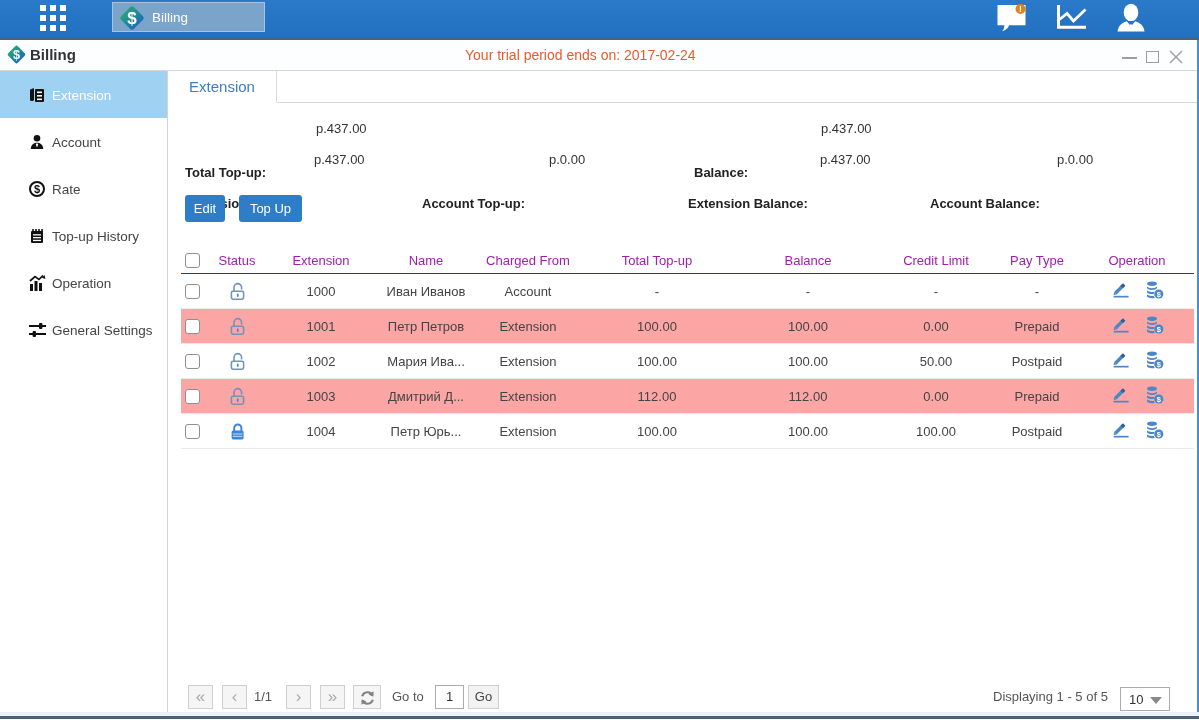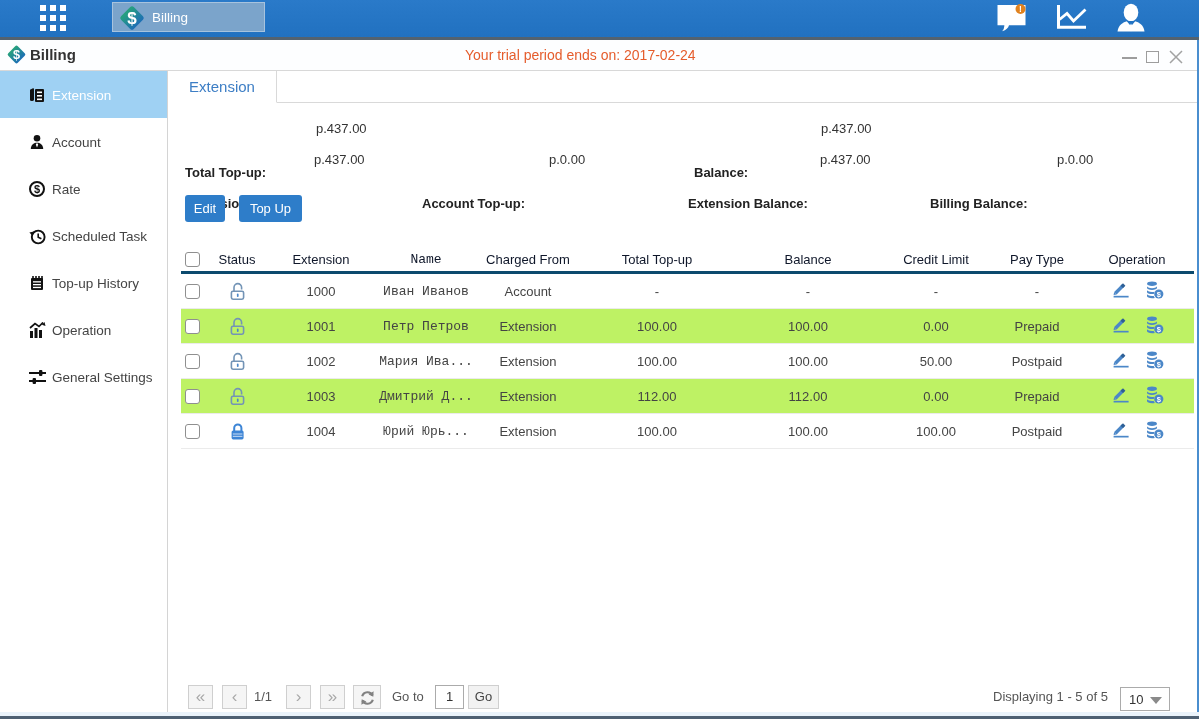--- a/index.html
+++ b/index.html
@@ -46,25 +46,25 @@
 
 .lab { position:absolute; font-size:13px; font-weight:bold; color:#222; white-space:nowrap;margin-top:44px; }
 .val { position:absolute; font-size:13px; color:#333; white-space:nowrap; }
 
 .btn { position:absolute; height:27px; background:#2e7dc9; color:#fff; border:none;
   border-radius:3px; font-size:13px; font-family:"Liberation Sans",sans-serif; text-align:center; line-height:27px; }
 
 
 #tbl { position:absolute; left:13px; top:176px; width:1013px; }
 .trow { display:flex; align-items:center; height:35px; font-size:13px; color:#444; }
-.thead { height:27px; color:#0f172a; border-bottom:3px solid #0c4a6e;justify-content:center; }
+.thead { height:27px; color:#a21caf; border-bottom:1px solid #0c4a6e;justify-content:center; }
 .trow > div { text-align:center; }
-.c1{width:23px;} .c2{width:66px;} .c3{width:102px;} .c4{width:108px;font-family:Liberation Mono, monospace;} .c5{width:96px;}
+.c1{width:23px;} .c2{width:66px;} .c3{width:102px;} .c4{width:108px;} .c5{width:96px;}
 .c6{width:162px;} .c7{width:140px;} .c8{width:116px;} .c9{width:86px;} .c10{width:114px;}
-.r-even { background:#bef264; }
+.r-even { background:#fca5a5; }
 .trow.body { border-bottom:1px solid #ebebeb; }
 .cbx { display:inline-block; width:15px; height:15px; border:1px solid #8f8f8f;
   border-radius:3px; background:#fff; vertical-align:middle; }
 
 
 #footer { position:absolute; left:0; top:614px; width:1031px; height:32px; }
 .pbtn { position:absolute; top:0; width:25px; height:24px; background:#f5f5f5;
   border:1px solid #cfcfcf; color:#a8a8a8; text-align:center; line-height:21px; font-size:17px; }
 .ptext { position:absolute; font-size:13px; color:#555; top:4px; }
 #goinput { position:absolute; left:267px; top:0; width:29px; height:24px;
@@ -173,28 +173,20 @@
       <span class="mtext">Account</span>
     </div>
     <div class="mitem">
       <svg class="micon" width="16" height="16" viewBox="0 0 16 16">
         <circle cx="8" cy="8" r="7" fill="none" stroke="#111" stroke-width="2"></circle>
         <text x="8" y="12" font-size="11" font-weight="bold" fill="#111" text-anchor="middle" font-family="Liberation Sans">$</text>
       </svg>
       <span class="mtext">Rate</span>
     </div>
     <div class="mitem">
-      <svg class="micon" width="17" height="17" viewBox="0 0 17 17">
-        <circle cx="9.2" cy="9" r="6.4" stroke="#111" stroke-width="1.9" fill="none"></circle>
-        <path d="M0.4 4.6 L6 3.2 L3.4 7.8 Z" fill="#111"></path>
-        <path d="M9.2 5.6 V9.2 L12.4 10.8" stroke="#111" stroke-width="1.6" fill="none"></path>
-      </svg>
-      <span class="mtext">Scheduled Task</span>
-    </div>
-    <div class="mitem">
       <svg class="micon" width="16" height="16" viewBox="0 0 16 16">
         <rect x="2" y="3" width="12" height="12" rx="1" fill="#111"></rect>
         <rect x="3.2" y="1" width="1.6" height="3.2" fill="#111"></rect>
           <rect x="6.2" y="1" width="1.6" height="3.2" fill="#111"></rect>
           <rect x="9.2" y="1" width="1.6" height="3.2" fill="#111"></rect>
           <rect x="12.2" y="1" width="1.6" height="3.2" fill="#111"></rect>
         <rect x="4" y="6.2" width="8" height="1.3" fill="#fff"></rect>
         <rect x="4" y="9" width="8" height="1.3" fill="#fff"></rect>
         <rect x="4" y="11.8" width="8" height="1.3" fill="#fff"></rect>
       </svg>
@@ -230,21 +222,21 @@
     <span class="val" style="left:148px; top:50px;">p.437.00</span>
     <span class="lab" style="left:526px; top:50px;">Balance:</span>
     <span class="val" style="left:653px; top:50px;">p.437.00</span>
 
     <span class="lab" style="left:17px; top:81px;">Extension Top-up:</span>
     <span class="val" style="left:146px; top:81px;">p.437.00</span>
     <span class="lab" style="left:254px; top:81px;">Account Top-up:</span>
     <span class="val" style="left:381px; top:81px;">p.0.00</span>
     <span class="lab" style="left:520px; top:81px;">Extension Balance:</span>
     <span class="val" style="left:652px; top:81px;">p.437.00</span>
-    <span class="lab" style="left:762px; top:81px;">Billing Balance:</span>
+    <span class="lab" style="left:762px; top:81px;">Account Balance:</span>
     <span class="val" style="left:889px; top:81px;">p.0.00</span>
 
     <div class="btn" style="left:17px; top:124px; width:40px;">Edit</div>
     <div class="btn" style="left:71px; top:124px; width:63px;">Top Up</div>
 
     <div id="tbl">
       <div class="trow thead">
         <div class="c1"><span class="cbx"></span></div>
         <div class="c2">Status</div>
         <div class="c3">Extension</div>
@@ -403,21 +395,21 @@
       </div>
       <div class="trow body r-odd">
         <div class="c1"><span class="cbx"></span></div>
         <div class="c2"><svg width="15" height="21" viewBox="0 0 15 21">
               <path d="M4.2 12 V9 A3.6 3.6 0 0 1 11.4 9 V12" stroke="#3d85d6" stroke-width="2" fill="none"></path>
               <rect x="1.6" y="11.4" width="12" height="9" rx="1.6" fill="#3d85d6"></rect>
               <rect x="2.8" y="14.4" width="9.6" height="1.2" fill="#fff" opacity="0.6"></rect>
               <rect x="2.8" y="16.8" width="9.6" height="1.2" fill="#fff" opacity="0.6"></rect>
             </svg></div>
         <div class="c3">1004</div>
-        <div class="c4">Юрий Юрь...</div>
+        <div class="c4">Петр Юрь...</div>
         <div class="c5">Extension</div>
         <div class="c6">100.00</div>
         <div class="c7">100.00</div>
         <div class="c8">100.00</div>
         <div class="c9">Postpaid</div>
         <div class="c10">
           <svg width="20" height="17" viewBox="0 0 20 17" style="margin-right:14px">
               <g>
                 <rect x="2.6" y="13.8" width="15" height="1.7" fill="#4b87c8"></rect>
                 <g transform="rotate(-45 9.5 6)">

